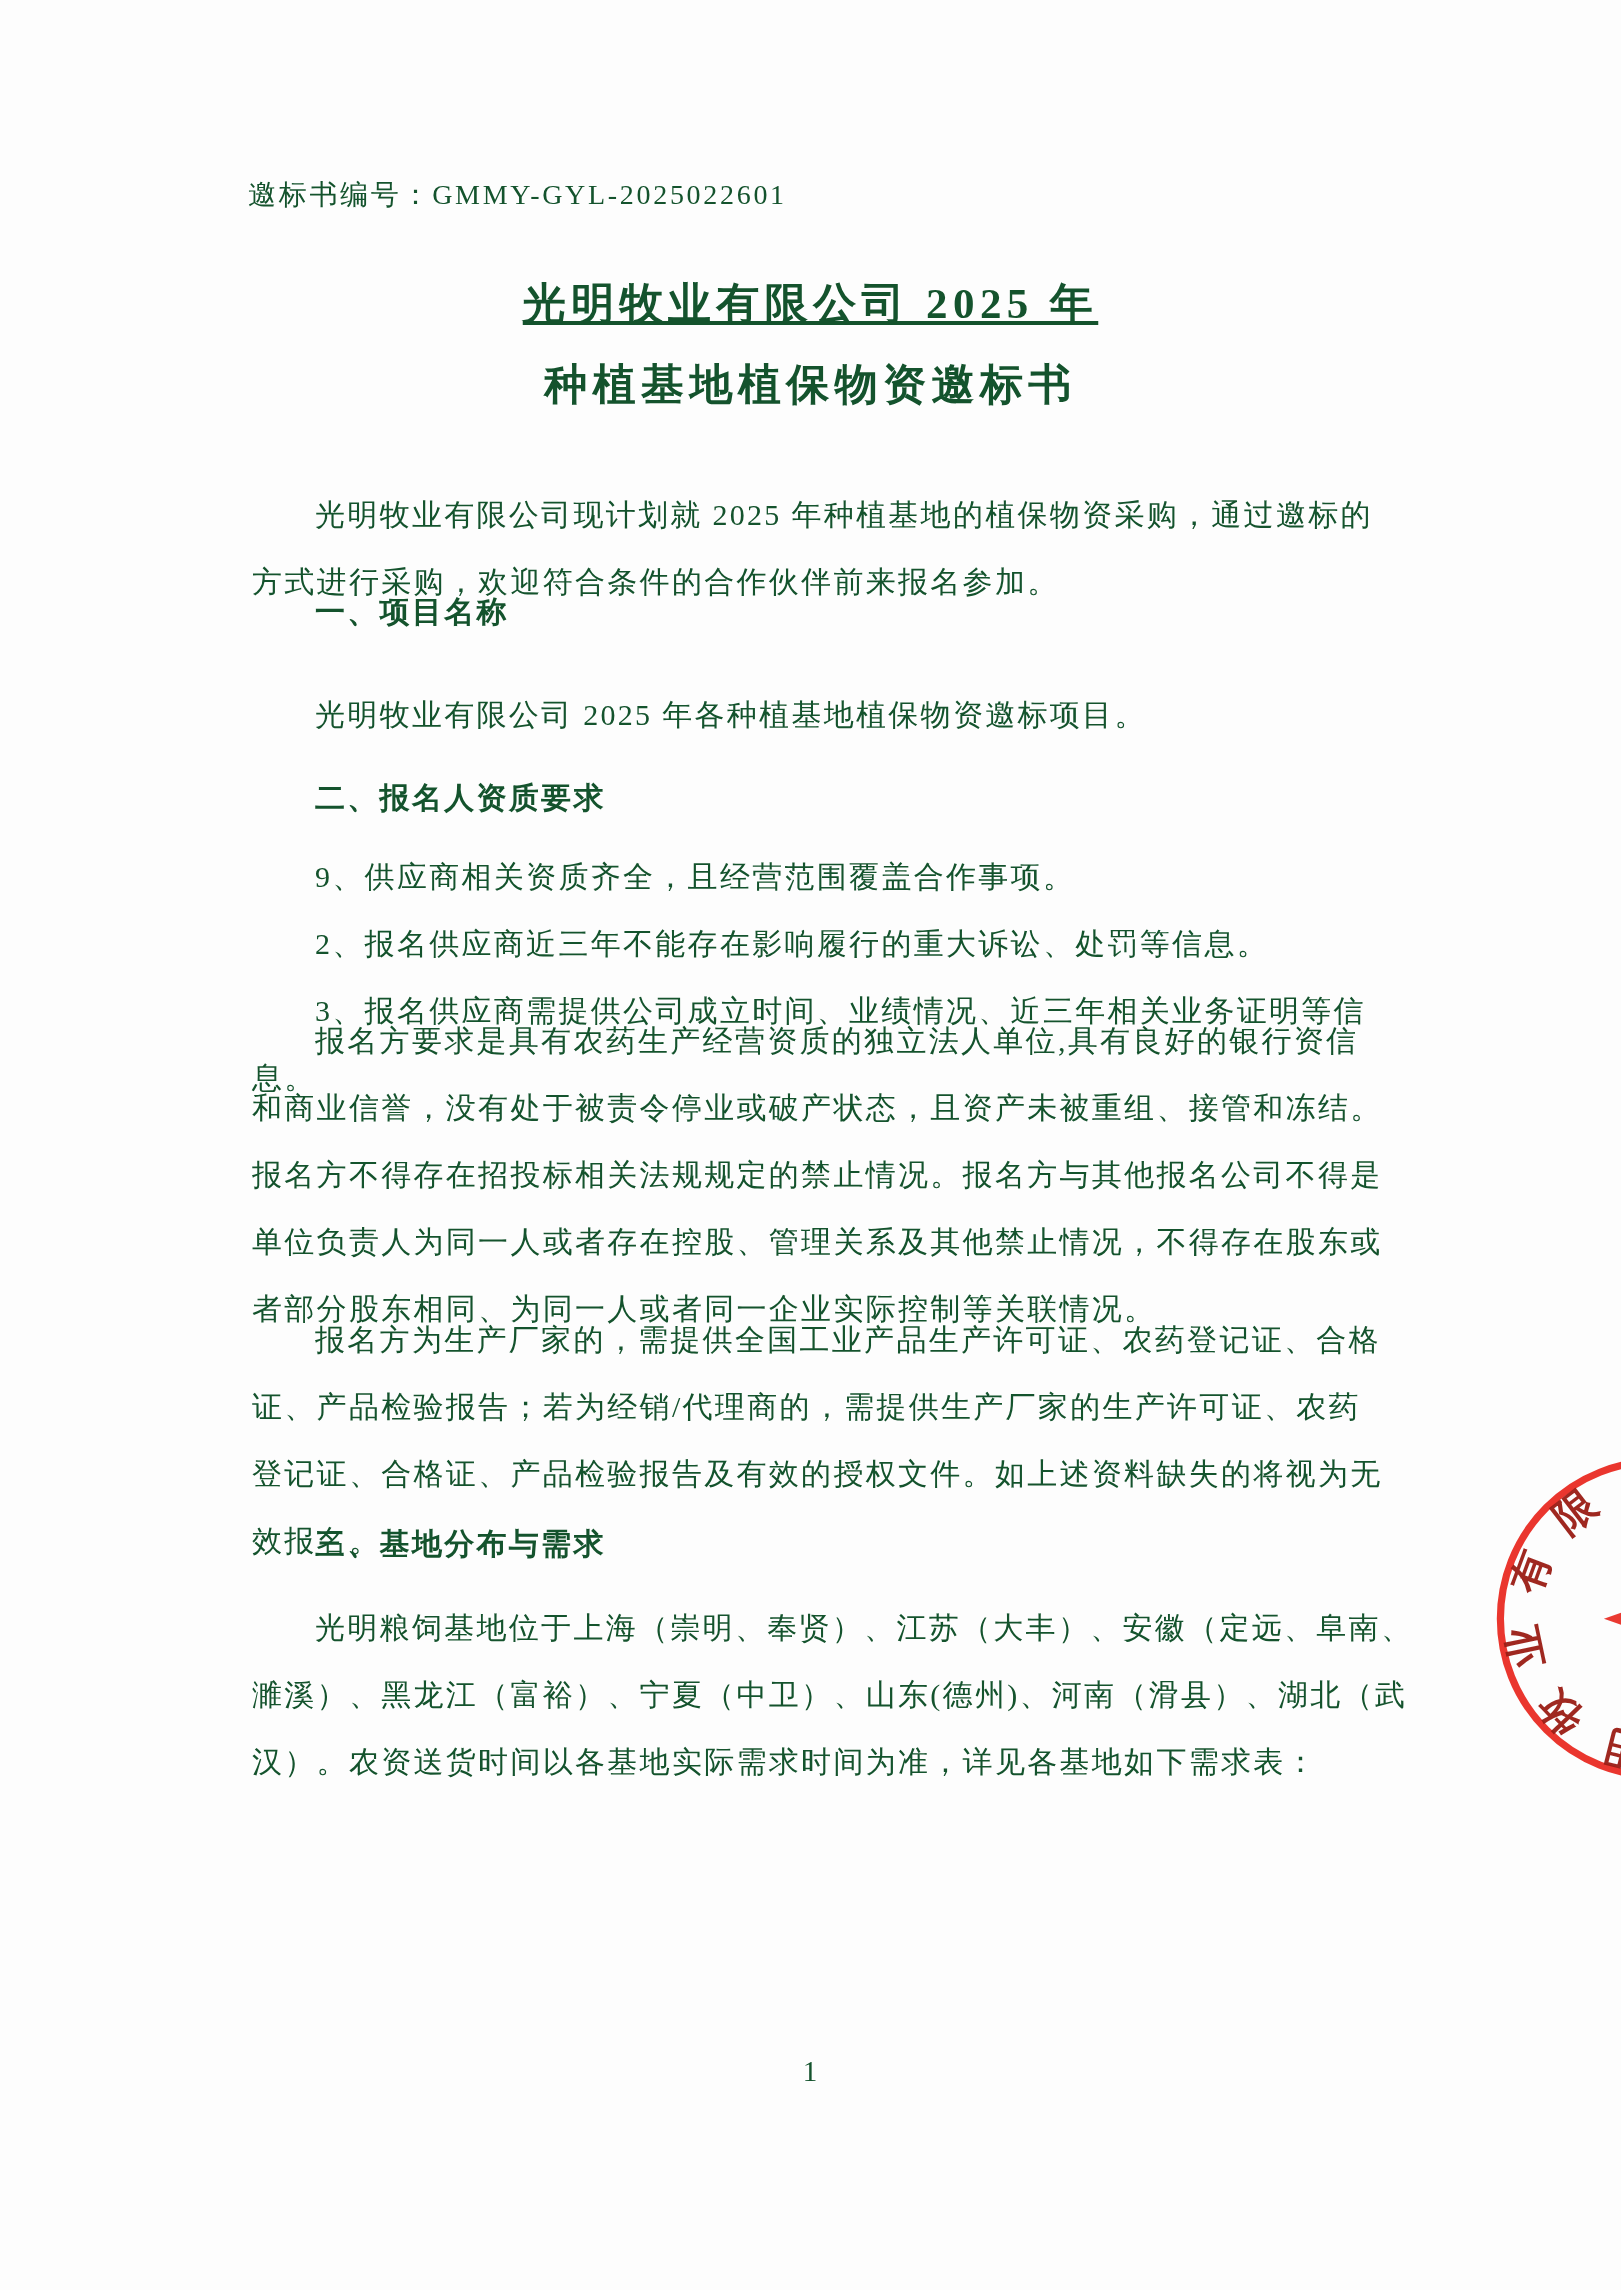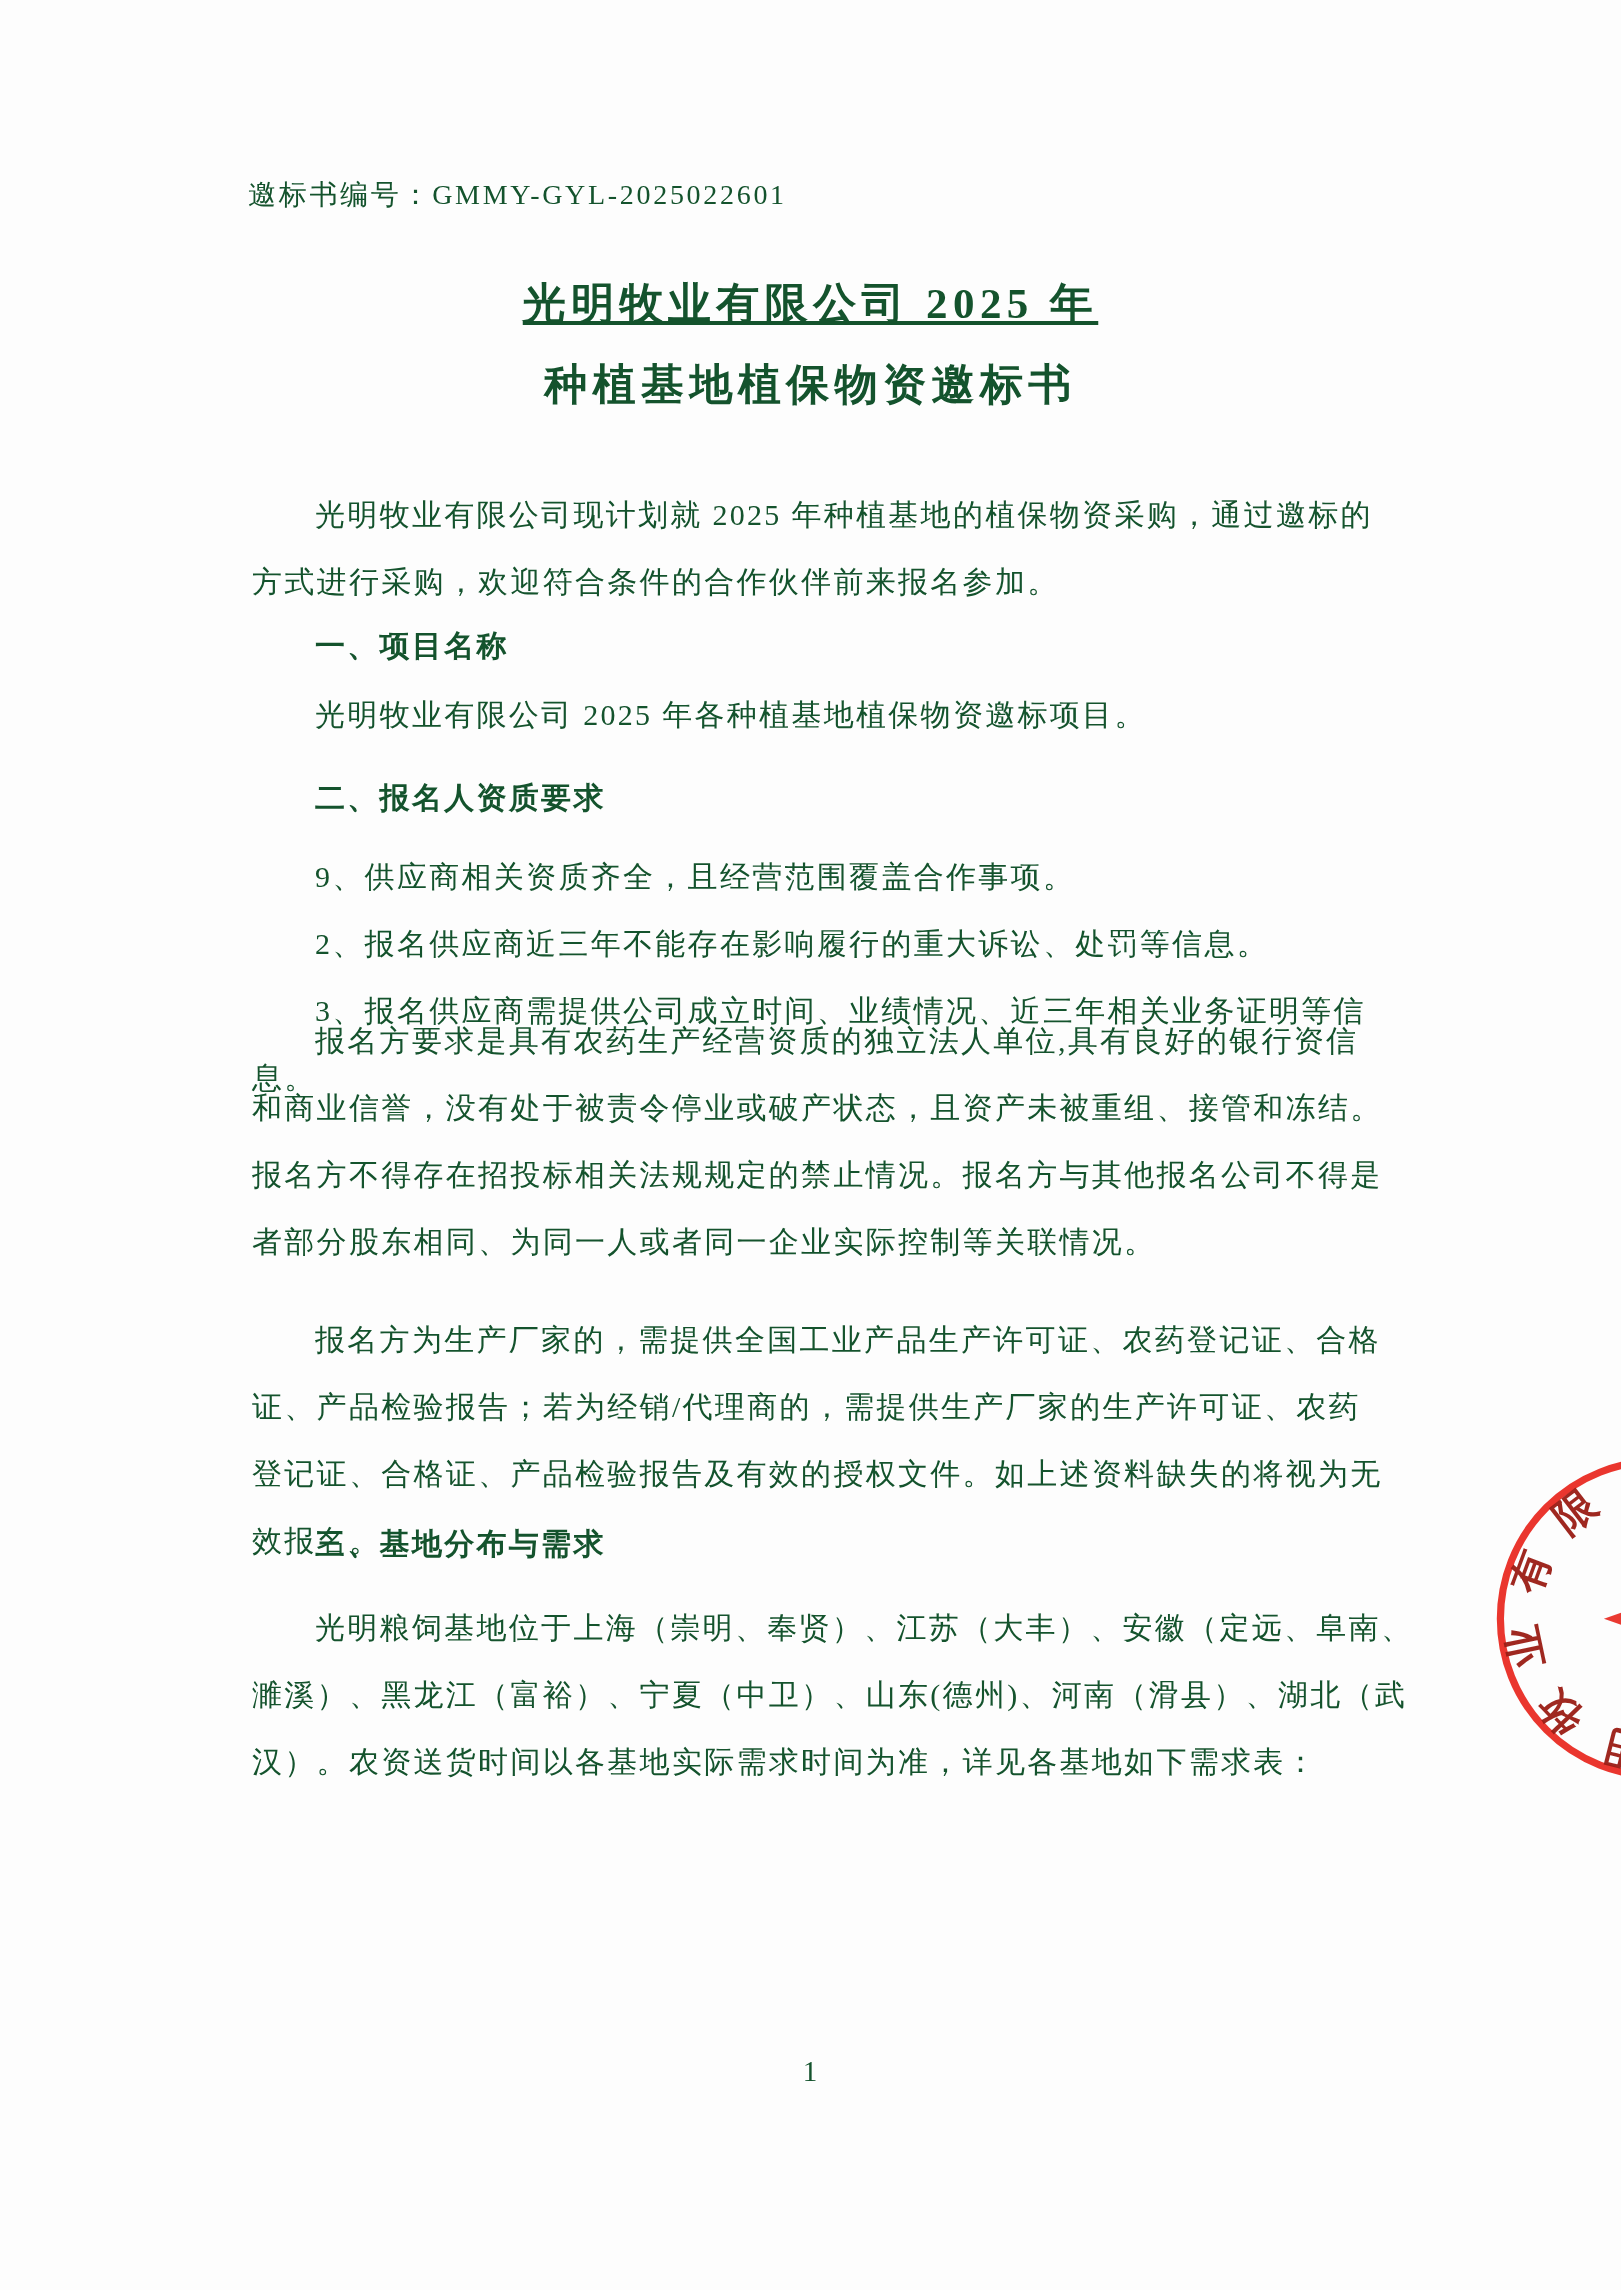--- a/index.html
+++ b/index.html
@@ -54,21 +54,21 @@
   <div class="docnum">邀标书编号：GMMY-GYL-2025022601</div>
 
   <div class="title-line t1">光明牧业有限公司 2025 年</div>
   <div class="title-line t2">种植基地植保物资邀标书</div>
 
   <div class="block" style="top:469px">
     <div class="ln ind">光明牧业有限公司现计划就 2025 年种植基地的植保物资采购，通过邀标的</div>
     <div class="ln">方式进行采购，欢迎符合条件的合作伙伴前来报名参加。</div>
   </div>
 
-  <div class="block heading" style="top:600px">
+  <div class="block heading" style="top:566px">
     <div class="ln ind">一、项目名称</div>
   </div>
 
   <div class="block" style="top:669px">
     <div class="ln ind">光明牧业有限公司 2025 年各种植基地植保物资邀标项目。</div>
   </div>
 
   <div class="block heading" style="top:752px">
     <div class="ln ind">二、报名人资质要求</div>
   </div>
@@ -77,20 +77,21 @@
     <div class="ln ind">9、供应商相关资质齐全，且经营范围覆盖合作事项。</div>
     <div class="ln ind">2、报名供应商近三年不能存在影响履行的重大诉讼、处罚等信息。</div>
     <div class="ln ind">3、报名供应商需提供公司成立时间、业绩情况、近三年相关业务证明等信</div>
     <div class="ln">息。</div>
   </div>
 
   <div class="block" style="top:995px">
     <div class="ln ind">报名方要求是具有农药生产经营资质的独立法人单位,具有良好的银行资信</div>
     <div class="ln">和商业信誉，没有处于被责令停业或破产状态，且资产未被重组、接管和冻结。</div>
     <div class="ln">报名方不得存在招投标相关法规规定的禁止情况。报名方与其他报名公司不得是</div>
+    <div class="ln">单位负责人为同一人或者存在控股、管理关系及其他禁止情况，不得存在股东或</div>
     <div class="ln">者部分股东相同、为同一人或者同一企业实际控制等关联情况。</div>
   </div>
 
   <div class="block" style="top:1294px">
     <div class="ln ind">报名方为生产厂家的，需提供全国工业产品生产许可证、农药登记证、合格</div>
     <div class="ln">证、产品检验报告；若为经销/代理商的，需提供生产厂家的生产许可证、农药</div>
     <div class="ln">登记证、合格证、产品检验报告及有效的授权文件。如上述资料缺失的将视为无</div>
     <div class="ln">效报名。</div>
   </div>
 

